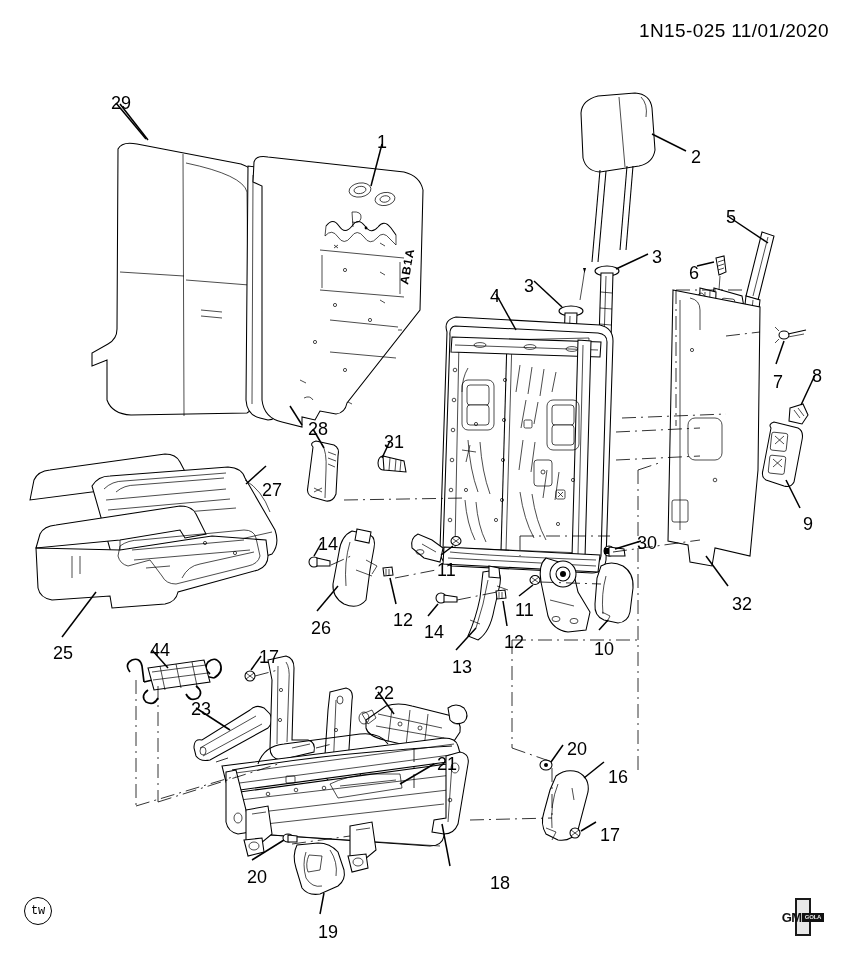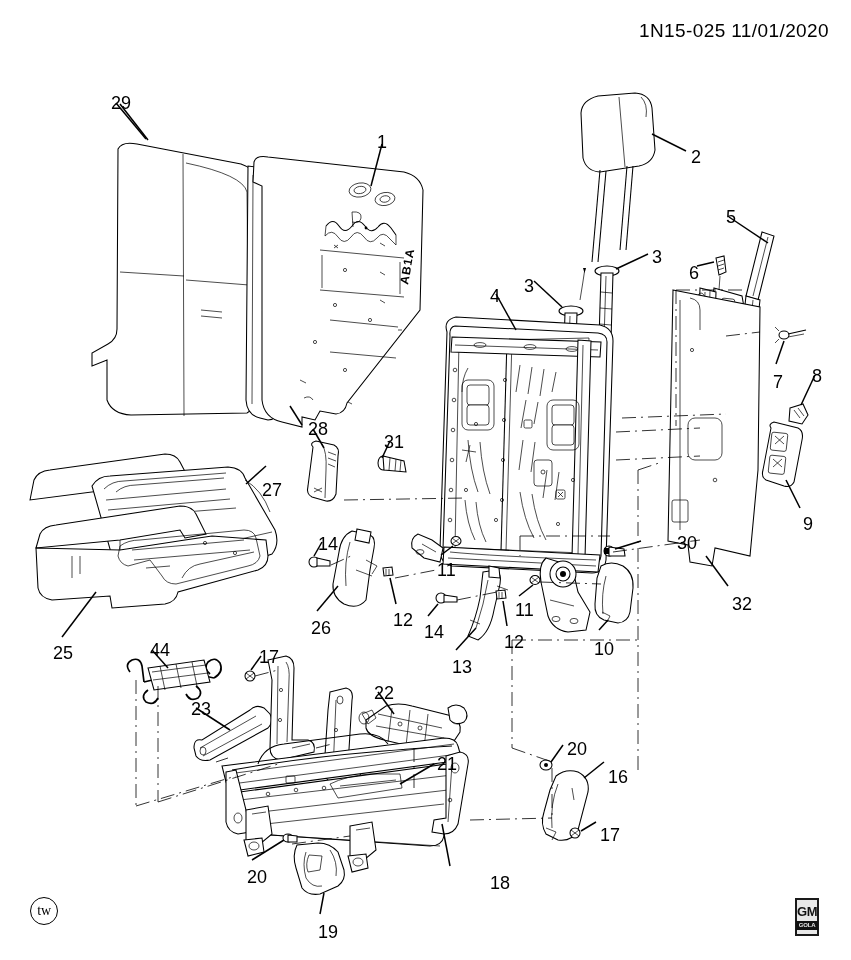--- a/index.html
+++ b/index.html
@@ -34,47 +34,47 @@
   .callout {
     position: absolute;
     font-size: 18px;
     font-family: "Liberation Sans", sans-serif;
     font-weight: normal;
     line-height: 1;
     white-space: nowrap;
   }
   .tw-badge {
     position: absolute;
-    left: 30px;
+    left: 24px;
     top: 897px;
     width: 26px;
     height: 26px;
     border: 1.6px solid #000;
     border-radius: 50%;
     display: flex;
     align-items: center;
     justify-content: center;
-    font-size: 14px;
-    font-family: Liberation Serif, serif;
+    font-size: 12px;
+    font-family: Liberation Mono, monospace;
     letter-spacing: -0.3px;
   }
   .gm-badge {
     position: absolute;
     left: 795px;
     top: 898px;
     width: 16px;
     height: 38px;
     border: 2px solid #1a1a1a;
     background: #e8e8e8;
     display: flex;
-    flex-direction: column;
+    flex-direction: row;
     align-items: center;
     justify-content: center;
     box-sizing: border-box;
-    padding: 10px;
+    padding: 2px;
   }
   .gm-badge .gm-top {
     font-size: 13px;
     font-weight: bold;
     font-family: "Liberation Sans", sans-serif;
     letter-spacing: -0.5px;
     line-height: 1;
     color: #111;
   }
   .gm-badge .gm-rule {
@@ -687,21 +687,21 @@
     <div class="callout" style="left: 247px; top: 868px;">20</div>
     <div class="callout" style="left: 437px; top: 755px;">21</div>
     <div class="callout" style="left: 374px; top: 684px;">22</div>
     <div class="callout" style="left: 191px; top: 700px;">23</div>
     <div class="callout" style="left: 150px; top: 641px;">44</div>
     <div class="callout" style="left: 53px; top: 644px;">25</div>
     <div class="callout" style="left: 311px; top: 619px;">26</div>
     <div class="callout" style="left: 262px; top: 457px; margin-top: 24px;">27</div>
     <div class="callout" style="left: 308px; top: 420px;">28</div>
     <div class="callout" style="left: 111px; top: 94px;">29</div>
-    <div class="callout" style="left: 637px; top: 534px; margin-left: 40px;">30</div>
+    <div class="callout" style="left: 637px; top: 534px;">30</div>
     <div class="callout" style="left: 384px; top: 433px;">31</div>
     <div class="callout" style="left: 732px; top: 595px;">32</div>
   </div>
 
 <div class="tw-badge">tw</div>
 
 <div class="gm-badge">
   <div class="gm-top">GM</div>
   <div class="gm-rule"></div>
   <div class="gm-bot">GOLA</div>

